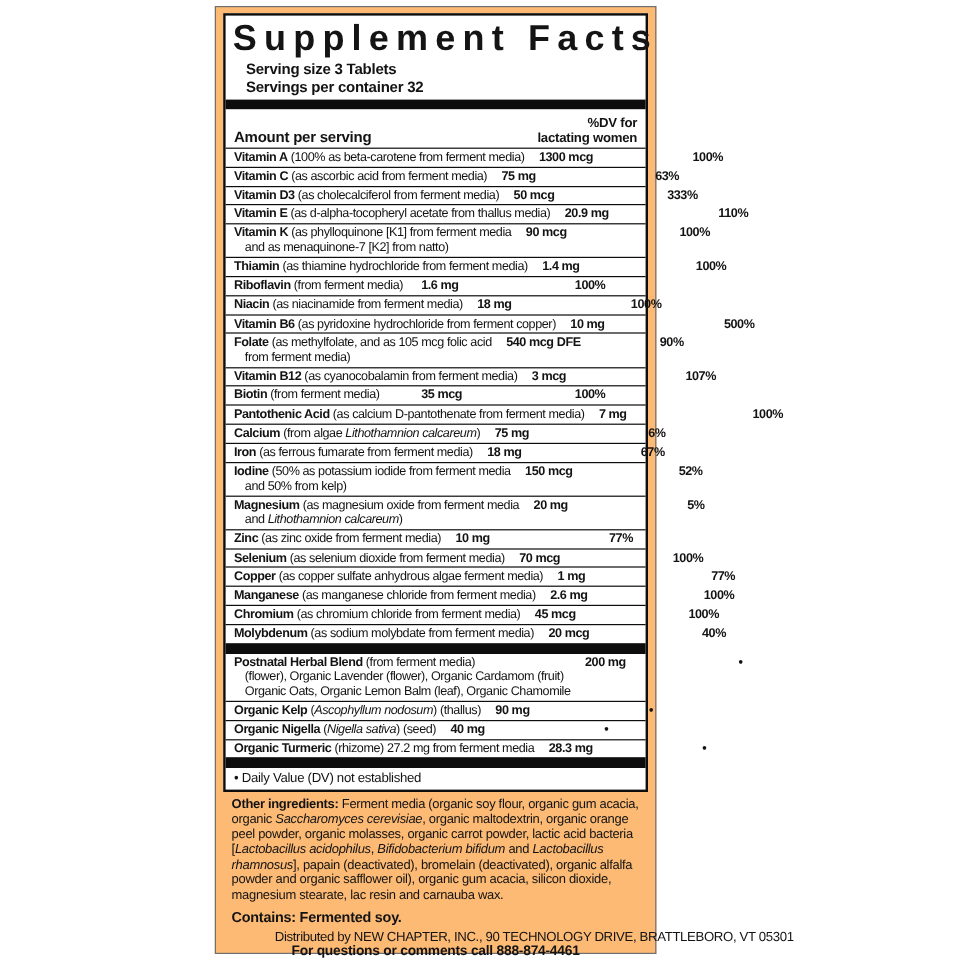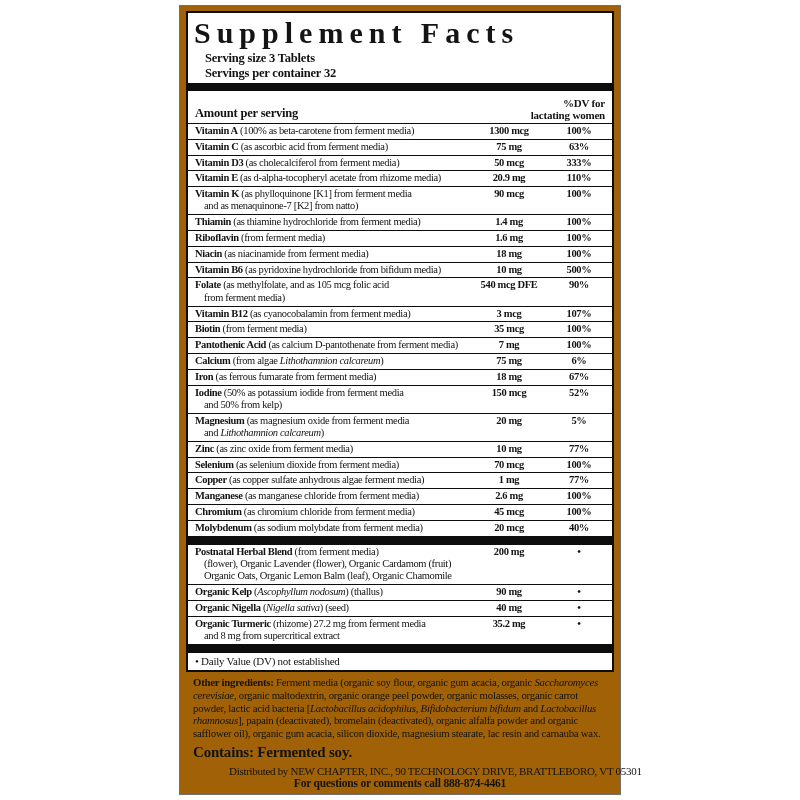--- a/index.html
+++ b/index.html
@@ -1,21 +1,21 @@
 <!DOCTYPE html>
 <html><head>
 <meta charset="utf-8">
 <style>
   * { margin:0; padding:0; box-sizing:border-box; }
   html,body { width:800px; height:800px; background:#ffffff; font-family:"Liberation Sans", sans-serif; color:#131313; }
   body { position:relative; }
 
   .label-frame {
-    position:absolute; left:179px; top:5px; width:442px; height:790px;
-    border:1px solid #6f6f6f; background:#a16207; padding:5px 6px 0 6px;font-family:Liberation Serif, serif;
+    position:absolute; left:179px; top:5px; width:368px; height:790px;
+    border:1px solid #6f6f6f; background:#fdba74; padding:5px 6px 0 6px;
   }
 
   .facts-box { border:2px solid #0d0d0d; background:#fff; }
 
   .title {
     font-size:30px; font-weight:bold; letter-spacing:6px; white-space:nowrap;
     padding:3px 6px 1px 6px; line-height:33px; color:#141414;
   }
 
   .serving-block { padding:1px 7px 3px 17px; }
@@ -24,32 +24,32 @@
   .thick-bar { height:8px; background:#0d0d0d; }
   .thick-bar.mid { height:9px; }
 
   .col-header { display:flex; align-items:flex-end; padding:6px 7px 2px 7px; border-bottom:1.5px solid #0d0d0d; }
   .amount-head { flex:1; font-size:12.5px; font-weight:bold; letter-spacing:-0.2px; }
   .dv-head { font-size:11px; font-weight:bold; text-align:right; line-height:12px; letter-spacing:-0.2px;margin-left:20px; }
 
   .rows { }
   .row { border-bottom:1px solid #0d0d0d; padding:1px 7px 1.5px 7px; font-size:10.5px; line-height:12.3px; letter-spacing:-0.35px; }
   .row:last-child { border-bottom:none; }
-  .row-main { display:flex; }
+  .row-main { display:flex;gap:12px; }
   .r-left { flex:1; white-space:nowrap; overflow:visible; }
   .r-name { font-weight:bold; }
-  .r-amt { width:88px; text-align:center; font-weight:bold; white-space:nowrap; flex:none; }
-  .r-dv  { width:52px; text-align:center; font-weight:bold; white-space:nowrap; flex:none; }
+  .r-amt { width:88px; text-align:left; font-weight:bold; white-space:nowrap; flex:none; }
+  .r-dv  { width:52px; text-align:left; font-weight:bold; white-space:nowrap; flex:none;margin-left:28px; }
   .r-sub { padding-left:9px; white-space:nowrap; }
 
   .footnote { font-size:11px; padding:2.5px 7px 3px 7px; letter-spacing:-0.25px; }
 
   .below-box { padding:4px 7px 0 7px; }
   .other-ing { font-size:10.8px; line-height:12.7px; letter-spacing:-0.25px; }
-  .contains { font-size:15px; font-weight:bold; margin-top:4px; letter-spacing:-0.2px; }
+  .contains { font-size:12px; font-weight:bold; margin-top:4px; letter-spacing:-0.2px; }
   .dist-line { text-align:center; font-size:11px; margin-top:4px; letter-spacing:-0.3px; white-space:nowrap;padding-left:36px; }
   .quest-line { text-align:center; font-size:11.5px; font-weight:bold; letter-spacing:-0.2px; white-space:nowrap; }
 
   i { font-style:italic; }
   b { font-weight:bold;margin-top:40px; }
 </style>
 </head>
 <body>
 
 <div class="label-frame">
@@ -93,21 +93,21 @@
   <div class="row">
     <div class="row-main">
       <div class="r-left"><span class="r-name">Vitamin D3</span><span class="r-desc"> (as cholecalciferol from ferment media)</span></div>
       <div class="r-amt">50 mcg</div>
       <div class="r-dv">333%</div>
     </div>
   </div>
 
   <div class="row">
     <div class="row-main">
-      <div class="r-left"><span class="r-name">Vitamin E</span><span class="r-desc"> (as d-alpha-tocopheryl acetate from rhizome media)</span></div>
+      <div class="r-left"><span class="r-name">Vitamin E</span><span class="r-desc"> (as d-alpha-tocopheryl acetate from thallus media)</span></div>
       <div class="r-amt">20.9 mg</div>
       <div class="r-dv">110%</div>
     </div>
   </div>
 
   <div class="row">
     <div class="row-main">
       <div class="r-left"><span class="r-name">Vitamin K</span><span class="r-desc"> (as phylloquinone [K1] from ferment media</span><div class="r-sub">and as menaquinone-7 [K2] from natto)</div></div>
       <div class="r-amt">90 mcg</div>
       <div class="r-dv">100%</div>
@@ -133,21 +133,21 @@
   <div class="row">
     <div class="row-main">
       <div class="r-left"><span class="r-name">Niacin</span><span class="r-desc"> (as niacinamide from ferment media)</span></div>
       <div class="r-amt">18 mg</div>
       <div class="r-dv">100%</div>
     </div>
   </div>
 
   <div class="row">
     <div class="row-main">
-      <div class="r-left"><span class="r-name">Vitamin B6</span><span class="r-desc"> (as pyridoxine hydrochloride from bifidum media)</span></div>
+      <div class="r-left"><span class="r-name">Vitamin B6</span><span class="r-desc"> (as pyridoxine hydrochloride from ferment copper)</span></div>
       <div class="r-amt">10 mg</div>
       <div class="r-dv">500%</div>
     </div>
   </div>
 
   <div class="row">
     <div class="row-main">
       <div class="r-left"><span class="r-name">Folate</span><span class="r-desc"> (as methylfolate, and as 105 mcg folic acid</span><div class="r-sub">from ferment media)</div></div>
       <div class="r-amt">540 mcg DFE</div>
       <div class="r-dv">90%</div>
@@ -281,22 +281,22 @@
   <div class="row">
     <div class="row-main">
       <div class="r-left"><span class="r-name">Organic Nigella</span><span class="r-desc"><span> (</span><i>Nigella sativa</i><span>) (seed)</span></span></div>
       <div class="r-amt">40 mg</div>
       <div class="r-dv">•</div>
     </div>
   </div>
 
   <div class="row">
     <div class="row-main">
-      <div class="r-left"><span class="r-name">Organic Turmeric</span><span class="r-desc"> (rhizome) 27.2 mg from ferment media</span><div class="r-sub">and 8 mg from supercritical extract</div></div>
-      <div class="r-amt">35.2 mg</div>
+      <div class="r-left"><span class="r-name">Organic Turmeric</span><span class="r-desc"> (rhizome) 27.2 mg from ferment media</span></div>
+      <div class="r-amt">28.3 mg</div>
       <div class="r-dv">•</div>
     </div>
   </div>
 </div>
 
     <div class="thick-bar mid"></div>
 
     <div class="footnote">• Daily Value (DV) not established</div>
 
   </div>

